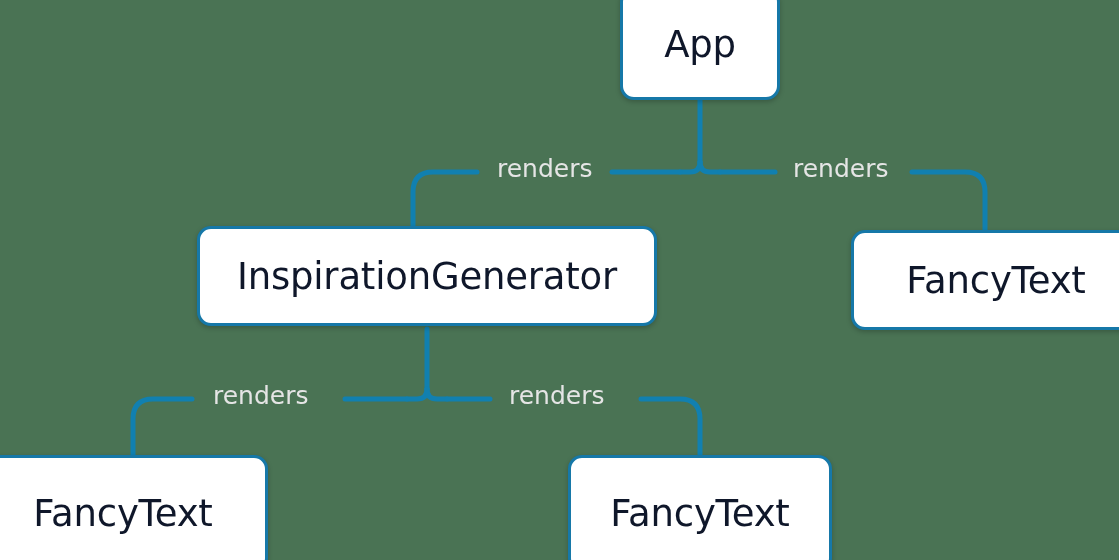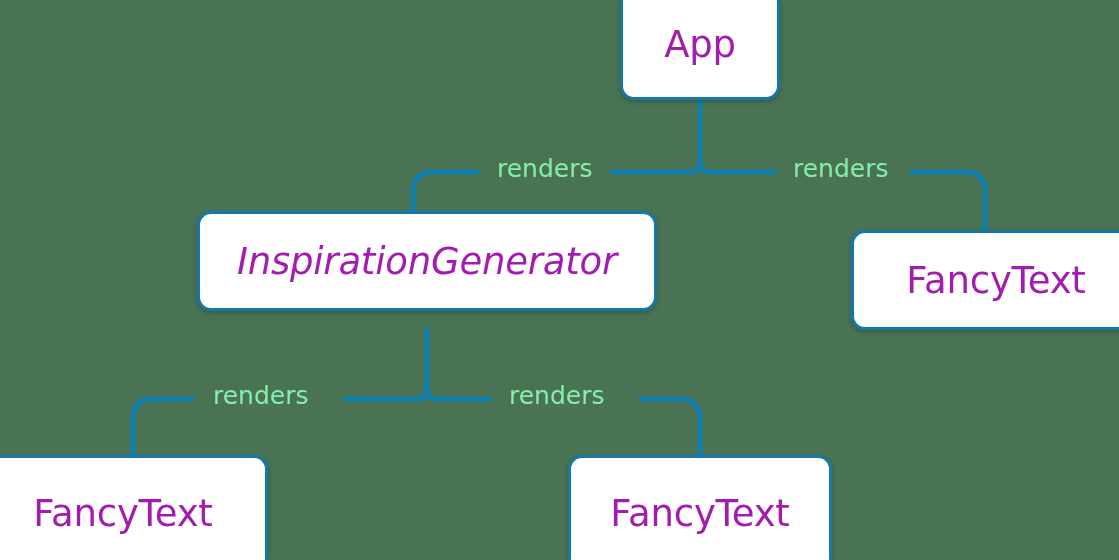--- a/index.html
+++ b/index.html
@@ -33,40 +33,40 @@
     background: #ffffff;
     border: 3px solid #1678a8;
     border-radius: 14px;
     display: flex;
     align-items: center;
     justify-content: center;
     box-shadow: 0 2px 5px rgba(0,0,0,0.22);
     z-index: 3;
   }
   .node-label {
-    color: #a21caf;
+    color: #0f172a;
     font-size: 37px;
     font-weight: 400;
     letter-spacing: -0.2px;
     white-space: nowrap;
     line-height: 1;
   }
   .edge-label {
     position: absolute;
-    color: #86efac;
+    color: #e5e5e5;
     font-size: 25px;
     font-weight: 500;
     white-space: nowrap;
     z-index: 2;
     line-height: 1;
   }
 
   
   #node-app        { left: 620px; top: -12px;  width: 160px; height: 112px; border-radius: 14px; }
-  #node-inspgen    { left: 197px; top: 211px;  width: 460px; height: 100px; font-style: italic; }
+  #node-inspgen    { left: 197px; top: 226px;  width: 460px; height: 100px; }
   #node-fancy-right{ left: 851px; top: 230px;  width: 290px; height: 100px; }
   #node-fancy-left { left: -22px; top: 455px;  width: 290px; height: 117px; }
   #node-copyright  { left: 568px; top: 455px;  width: 264px; height: 117px; }
 
   
   #label-app-inspgen   { left: 497px; top: 156px; }
   #label-app-fancy     { left: 793px; top: 156px; }
   #label-ig-fancy      { left: 213px; top: 383px; }
   #label-ig-copyright  { left: 509px; top: 383px; }
 </style>

